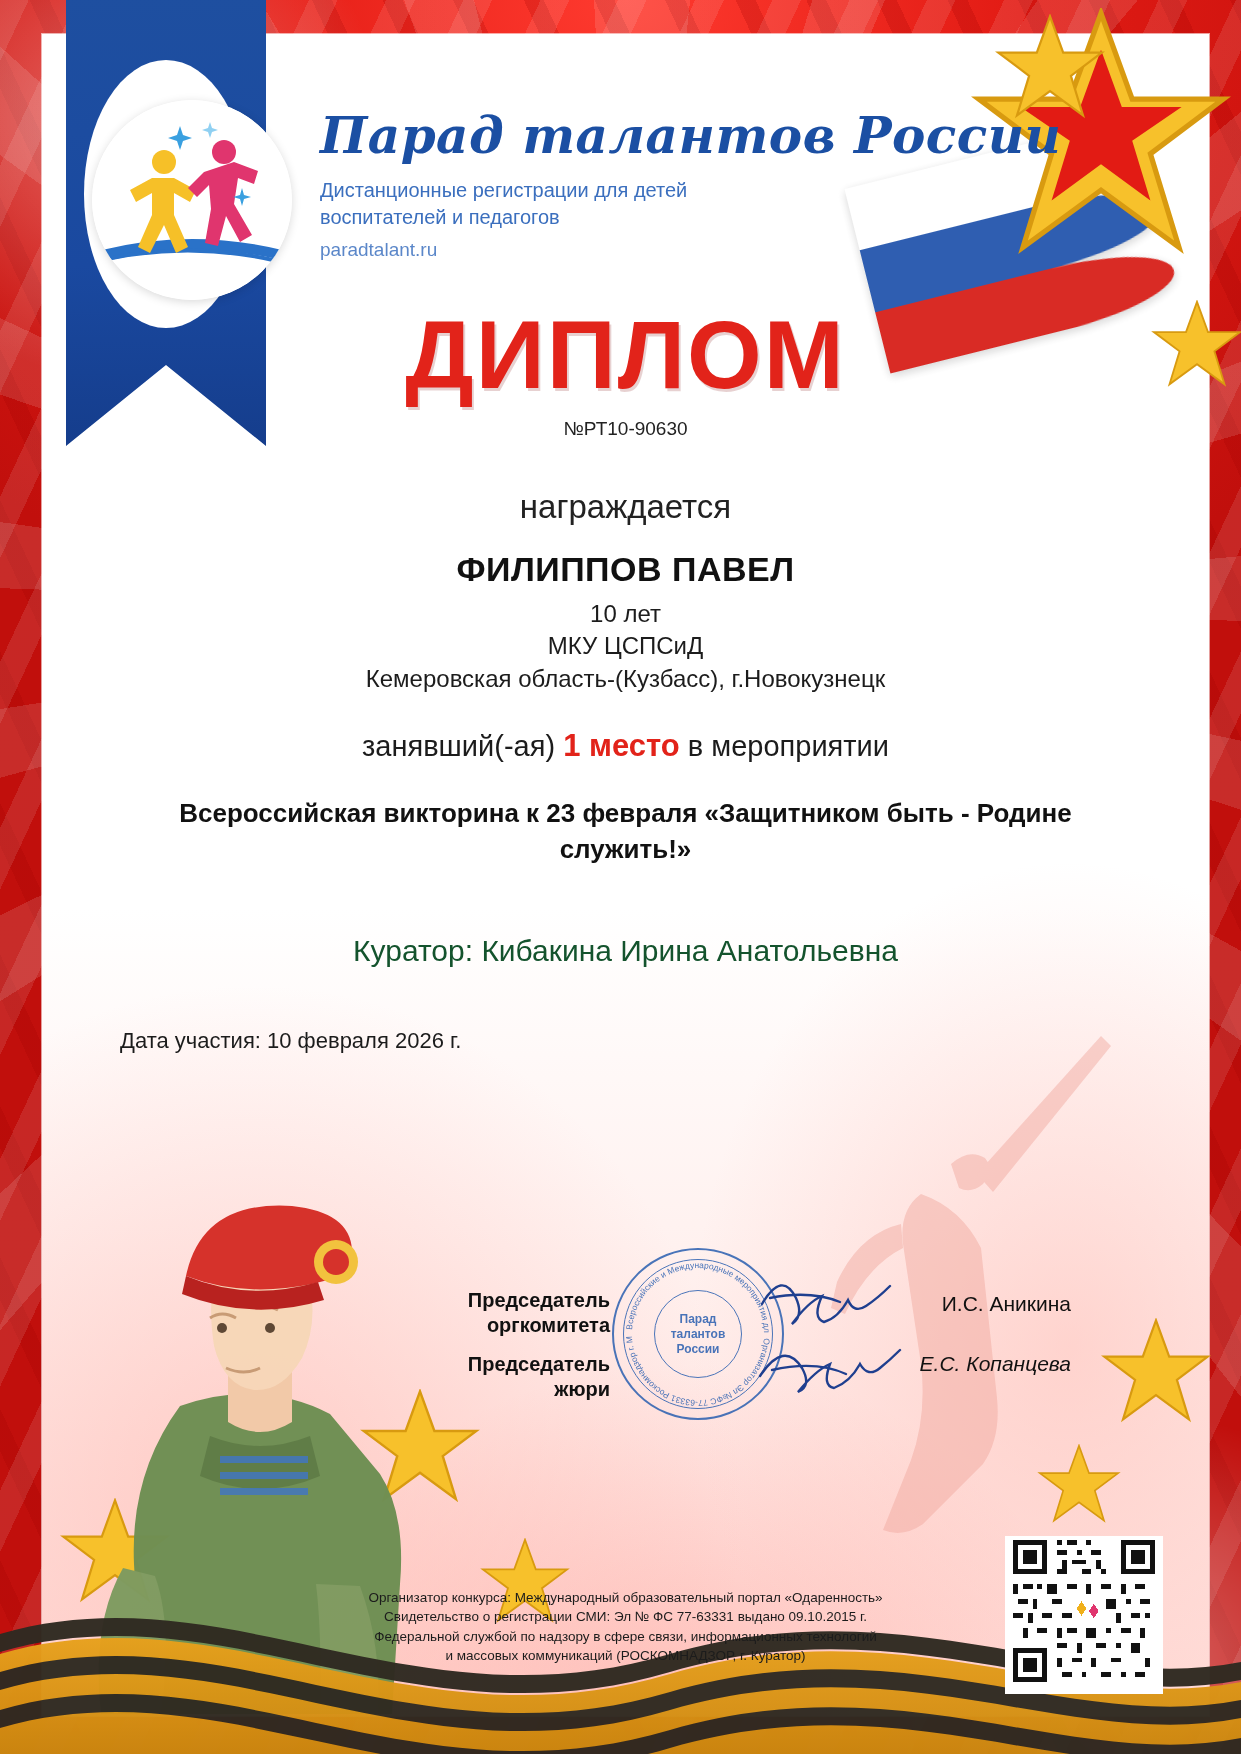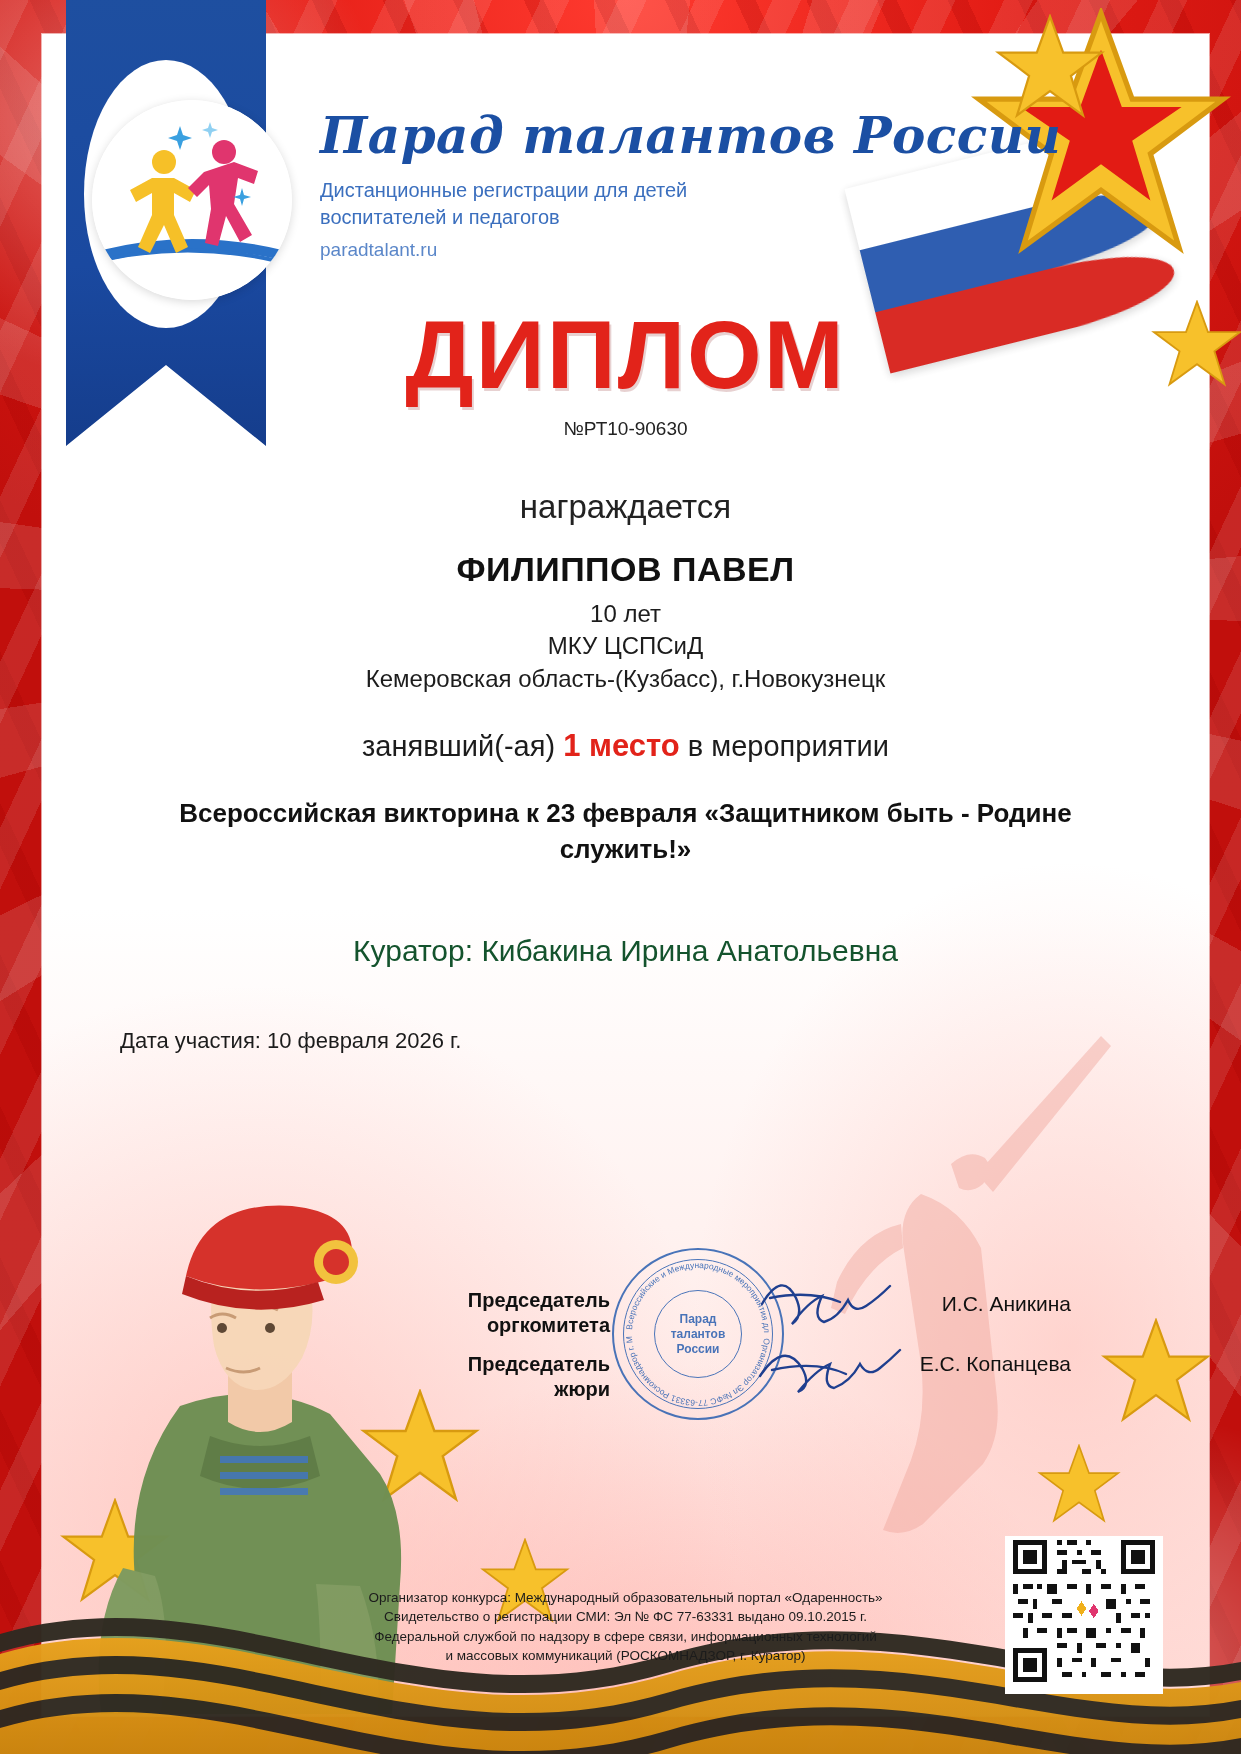--- a/index.html
+++ b/index.html
@@ -280,21 +280,21 @@
   .sig1 { left: 400px; width: 210px; top: 1288px; }
   .sig2 { left: 400px; width: 210px; top: 1352px; }
   .signame {
     position: absolute;
     font-size: 21px;
     color: #111;
     text-align: right;
     width: 220px;
   }
   .signame1 { right: 180px; top: 1292px; }
-  .signame2 { right: 180px; top: 1352px; }
+  .signame2 { right: 180px; top: 1352px; font-style: italic; }
 
   .stamp {
     position: absolute;
     left: 612px;
     top: 1248px;
     width: 168px;
     height: 168px;
     border-radius: 50%;
     border: 2px solid #2a5fb0;
     color: #2a5fb0;

